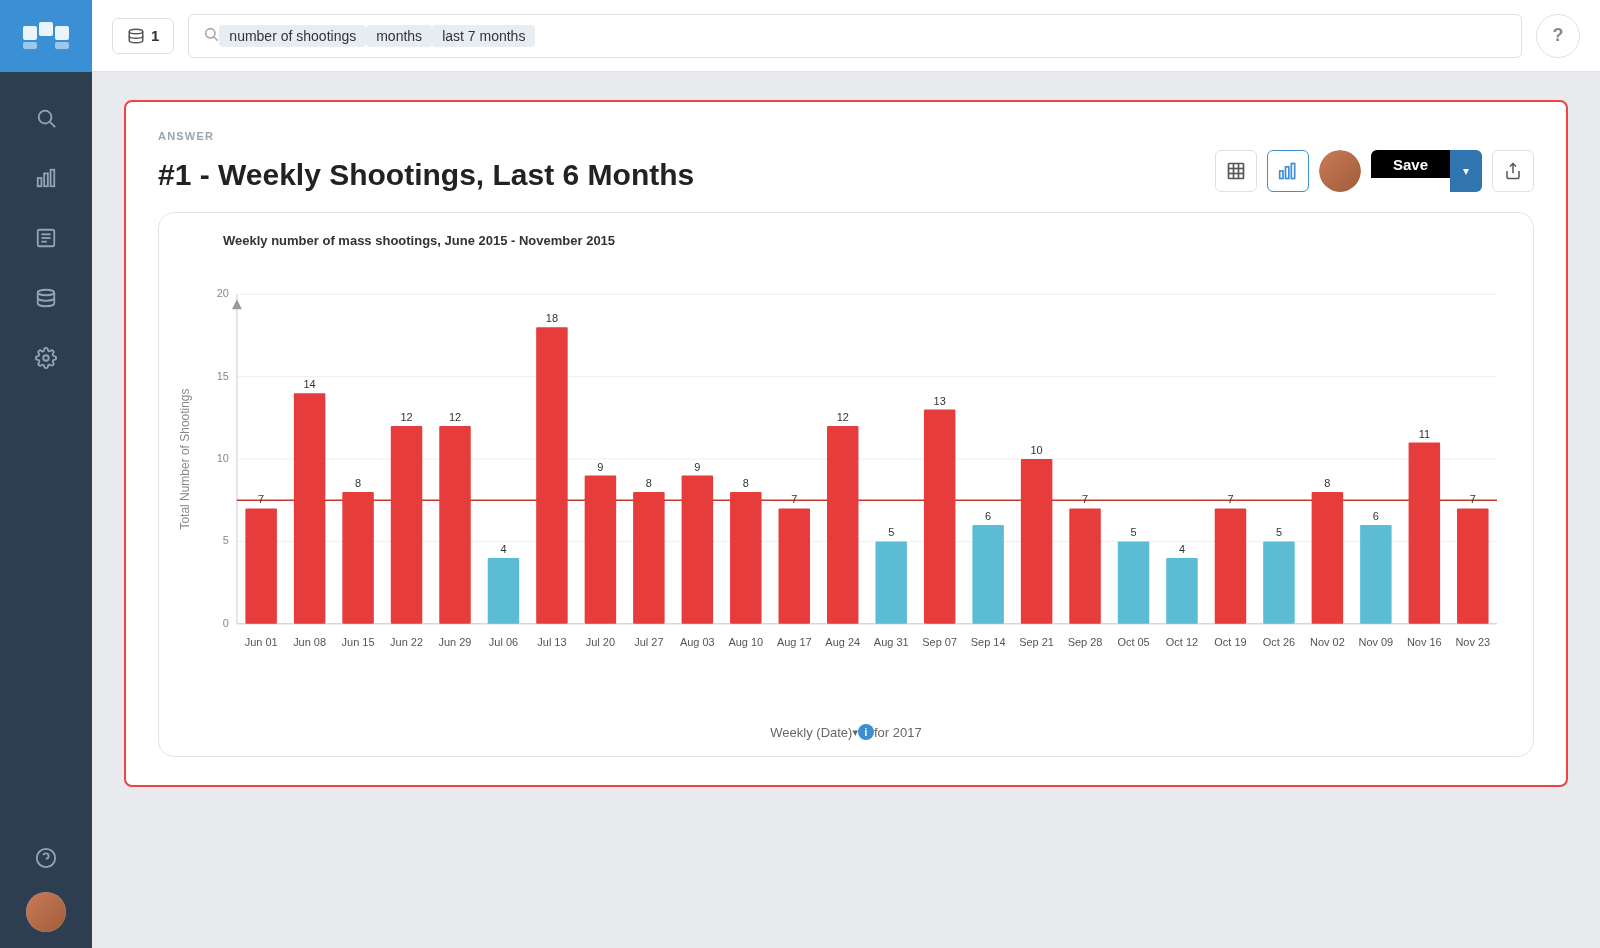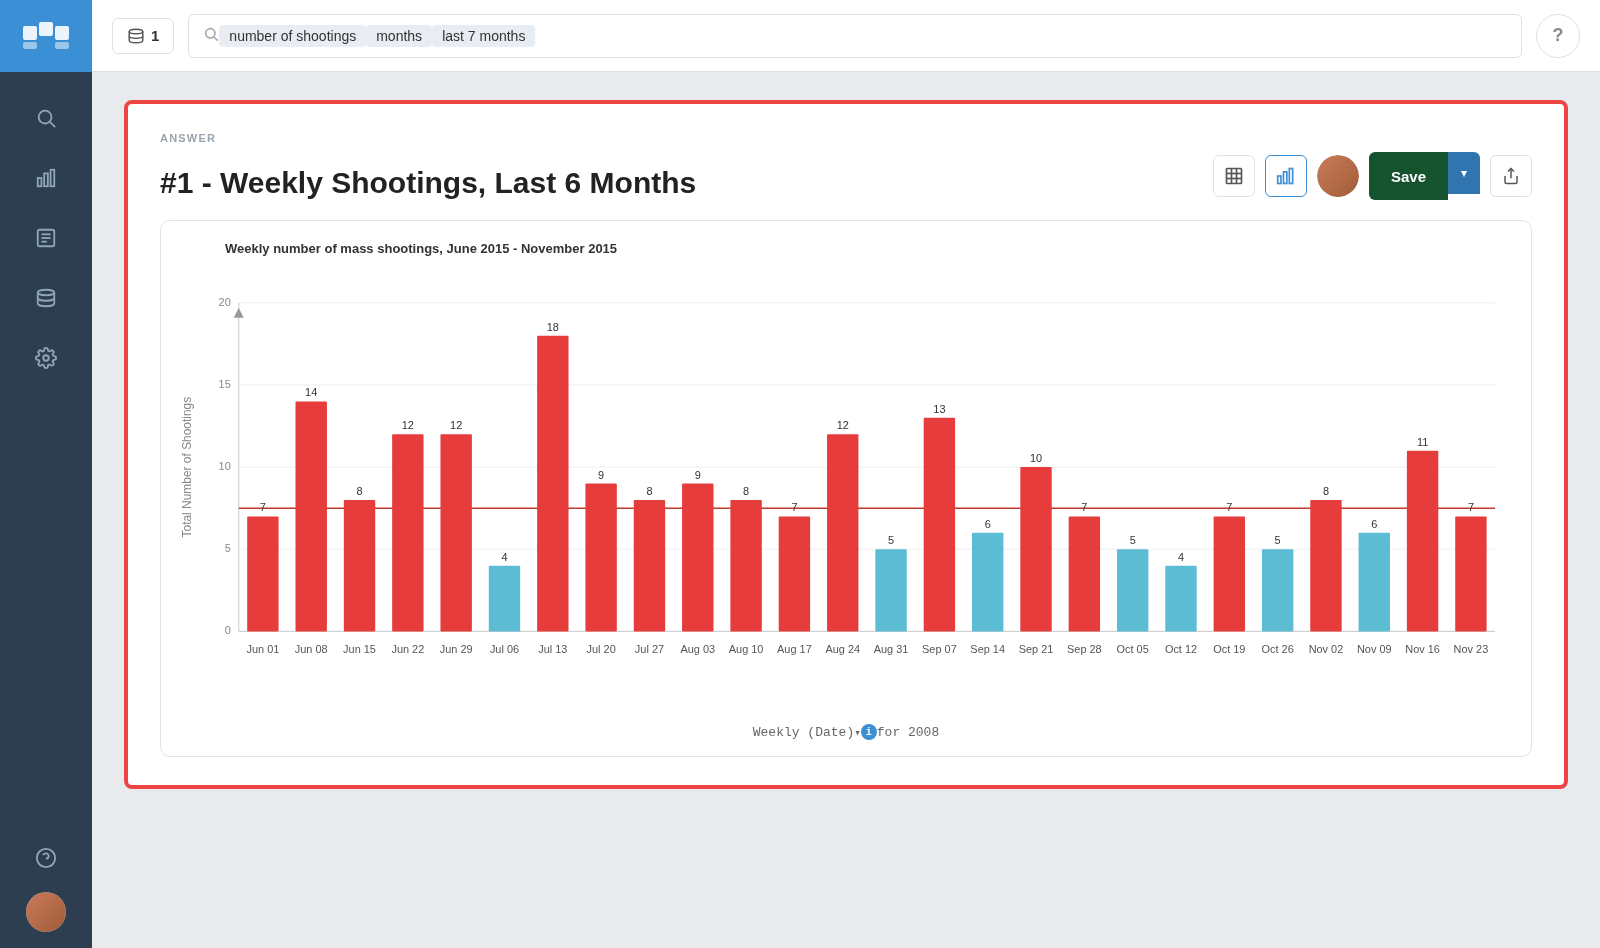--- a/index.html
+++ b/index.html
@@ -127,21 +127,21 @@
 
     
     .content {
       flex: 1;
       padding: 28px 32px;
       overflow: auto;
     }
     .answer-card {
       background: #fff;
       border-radius: 8px;
-      border: 4px solid #ef4444;
+      border: 2px solid #ef4444;
       padding: 28px 32px;
     }
     .answer-label {
       font-size: 11px;
       font-weight: 700;
       letter-spacing: 1.2px;
       color: #9ba5b0;
       text-transform: uppercase;
       margin-bottom: 8px;
     }
@@ -180,25 +180,25 @@
     .avatar-img {
       width: 42px; height: 42px; border-radius: 50%;
       background: linear-gradient(135deg, #c97b5a 0%, #a05c38 100%);
     }
     .save-btn-group {
       display: flex;
       border-radius: 6px;
       overflow: hidden;
     }
     .save-btn {
-      background: #14532d;
+      background: #000000;
       color: #fff;
       border: none;
       padding: 0 22px;
-      height: 48px;
+      height: 28px;
       font-size: 15px;
       font-weight: 600;
       cursor: pointer;
     }
     .save-dropdown {
       background: #3075b0;
       color: #fff;
       border: none;
       width: 32px;
       height: 42px;
@@ -213,47 +213,46 @@
       border: 1px solid #dde1e7;
       border-radius: 6px;
       display: flex; align-items: center; justify-content: center;
       cursor: pointer;
       color: #555;
     }
 
     
     .chart-container {
       border: 1px solid #e0e4ea;
-      border-radius: 10px;
+      border-radius: 16px;
       padding: 20px 16px 16px;
     }
     .chart-title {
       font-size: 13px;
       font-weight: 700;
       color: #333;
       margin-bottom: 16px;
       padding-left: 48px;
     }
     .chart-area {
       position: relative;
       height: 440px;
     }
     .chart-svg {
       width: 100%;
       height: 100%;
     }
     .chart-footer {
       text-align: center;
-      margin-top: 12px;
+      margin-top: 20px;
       font-size: 13px;
       color: #666;
       display: flex;
       align-items: center;
       justify-content: center;
-      font-family: Liberation Mono, monospace;
     }
     .chart-footer-info {
       width: 16px; height: 16px;
       background: #3b8fd4;
       border-radius: 50%;
       display: inline-flex;
       align-items: center;
       justify-content: center;
       color: white;
       font-size: 10px;
@@ -499,18 +498,18 @@
               <rect x="1283.9557692307694" y="244.5" width="31.55" height="115.49999999999999" fill="#e63c3c" rx="1"></rect>
               <text x="1299.7307692307695" y="239.5" text-anchor="middle" font-size="11" fill="#333">7</text>
               <text x="1299.7307692307695" y="382" text-anchor="middle" font-size="11" fill="#555">Nov 23</text>
               <text transform="rotate(-90)" x="-195" y="14" text-anchor="middle" font-size="12" fill="#888">Total Number of Shootings</text>
             </svg>
         </div>
         <div class="chart-footer">
           <span>Weekly (Date)</span>
           <span style="font-size:11px;">▾</span>
           <span class="chart-footer-info">i</span>
-          <span>for 2008</span>
+          <span>for 2017</span>
         </div>
       </div>
     </div>
   </div>
 </div>
 
 </body></html>

